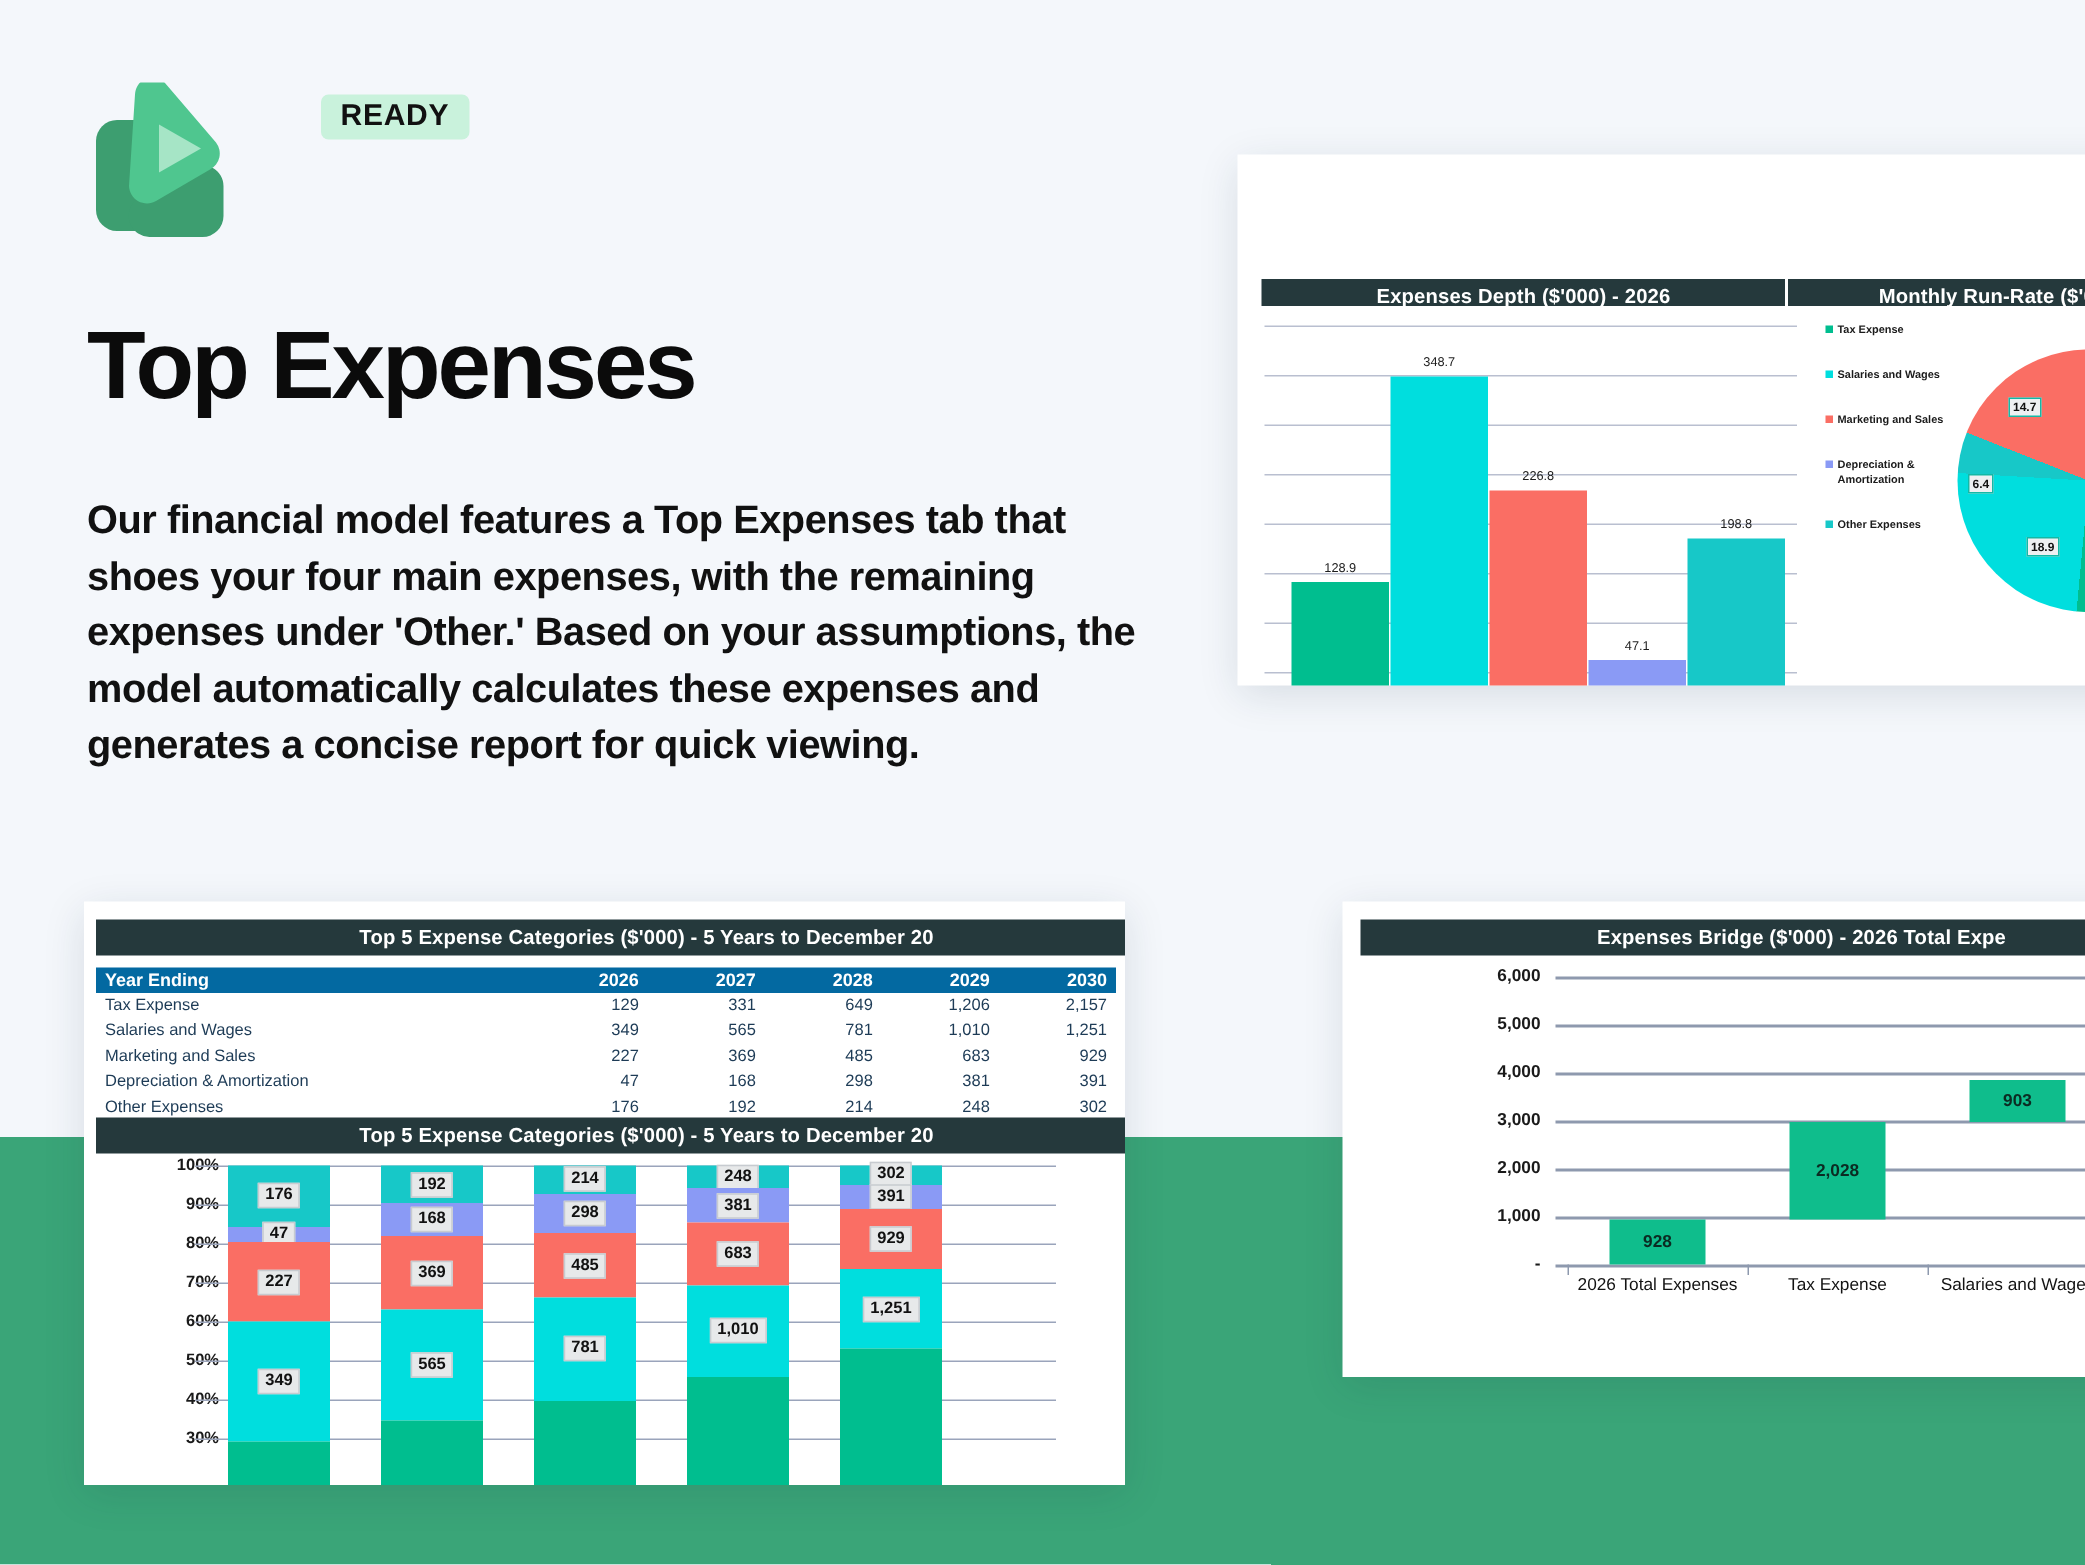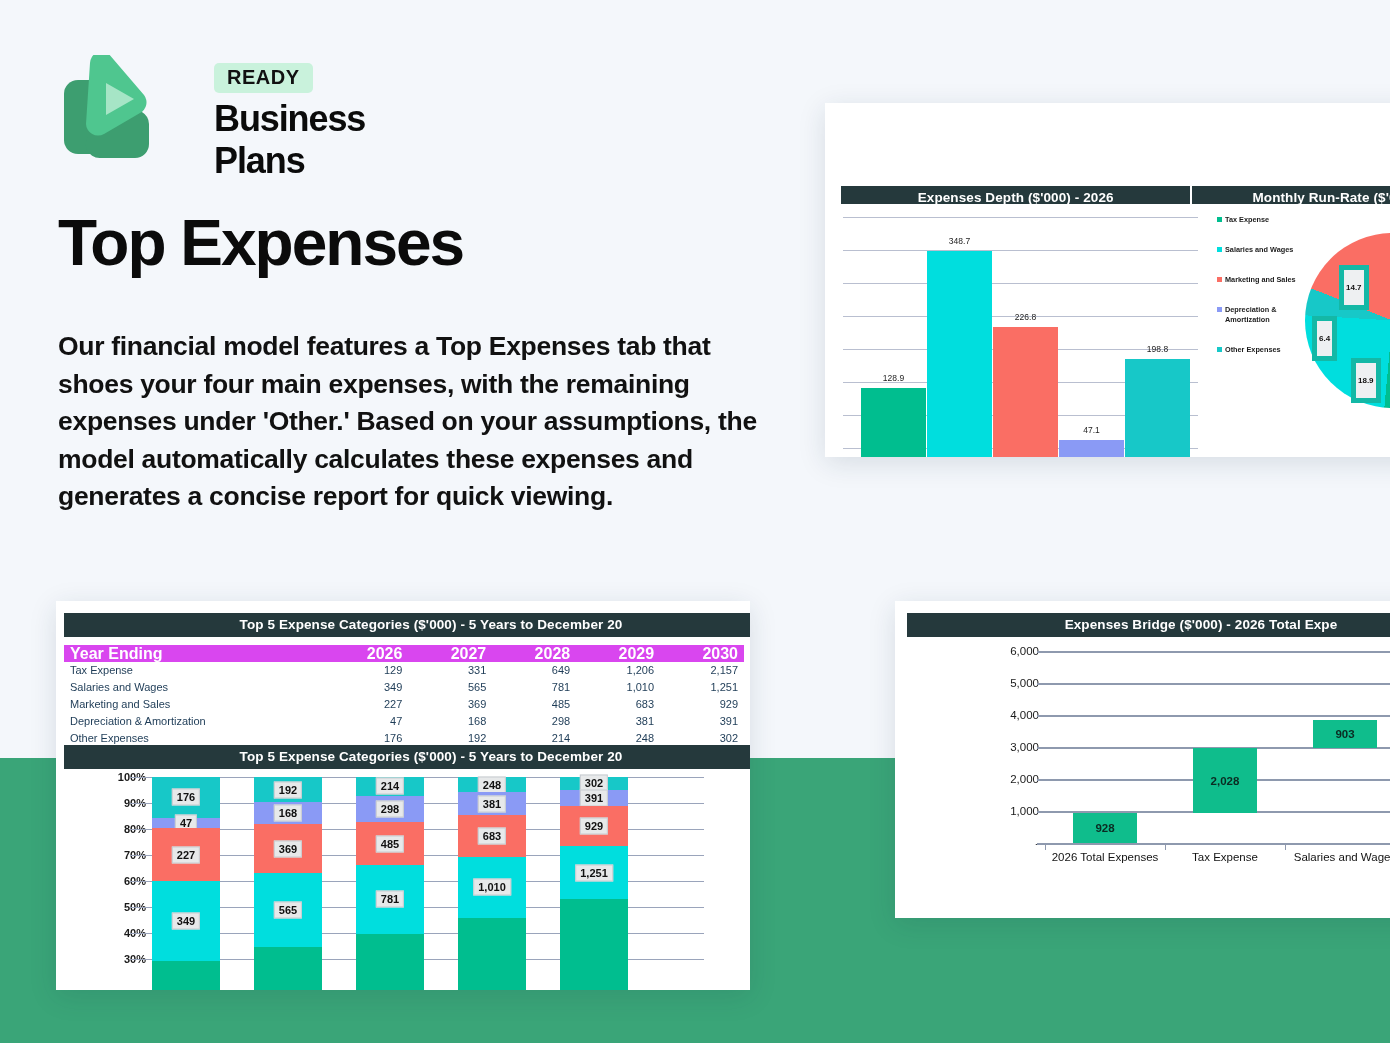--- a/index.html
+++ b/index.html
@@ -71,29 +71,29 @@
     font-size:8.5px; font-weight:400; color:#1d1d1d; white-space:nowrap;
   }
   .dlegend { position:absolute; left:392px; top:112px; width:100px; font-size:7.3px; font-weight:700; color:#1b1b1b; line-height:9.5px; }
   .dlegend div { display:flex; align-items:flex-start; gap:3px; margin-bottom:20.5px; }
   .dlegend em { width:5px; height:5px; flex:0 0 5px; margin-top:2px; display:block; font-style:normal; }
 
   .pie-wrap { position:absolute; left:480px; top:130px; width:175px; height:175px; }
   .pie { width:100%; height:100%; border-radius:50%; }
   .pie-lbl {
     position:absolute; font-size:8px; font-weight:700; color:#111;
-    background:#eef0f2; border:5px solid #14b8a6; padding:12px 2px; line-height:11px;
+    background:#eef0f2; border:1px solid #14b8a6; padding:0 2px; line-height:11px;
   }
 
   
   #card-table { left:56px; top:601px; width:694px; height:389px; }
   .tbl { position:absolute; left:8px; top:44px; width:730px; font-size:11px; color:#1d3b56; }
   .tbl table { border-collapse:collapse; width:680px; }
   .tbl th, .tbl td { padding:1px 6px; line-height:15px; font-weight:400; }
-  .tbl thead th { background:#d946ef; color:#fff; font-weight:700; font-size:16px; text-align:right; }
+  .tbl thead th { background:#0369a1; color:#fff; font-weight:700; font-size:12px; text-align:right; }
   .tbl thead th:first-child { text-align:left; }
   .tbl td { text-align:right; }
   .tbl td:first-child { text-align:left; }
   .tbl tr.total td { background:#00dede; color:#0a2e44; font-weight:700; }
   .tbl tr.total td:first-child { padding-left:14px; }
 
   
   .stack-title { position:absolute; left:8px; top:144px; right:-48px; }
   .stack-plot { position:absolute; left:96px; top:176px; width:530px; height:214px; }
   .axis-y { position:absolute; left:-56px; top:0; width:50px; height:190px; }
@@ -106,21 +106,21 @@
     position:absolute; left:50%; top:50%; transform:translate(-50%,-50%);
     font-size:11px; font-weight:700; color:#111; background:#e7e9ea;
     border:1px solid #c7cbd0; padding:0 4px; line-height:15px; white-space:nowrap;
   }
 
   
   #card-bridge { left:895px; top:601px; width:560px; height:317px; }
   .wf-title { position:absolute; left:12px; top:12px; right:-40px; }
   .wf-plot { position:absolute; left:150px; top:50px; width:480px; height:232px; }
   .wf-axis { position:absolute; left:-96px; top:0; width:90px; height:192px; }
-  .wf-axis div { position:absolute; right:0; font-size:11.5px; font-weight:400; color:#1a1a1a; transform:translateY(-50%); }
+  .wf-axis div { position:absolute; right:12px; font-size:11.5px; font-weight:700; color:#1a1a1a; transform:translateY(-50%); }
   .wf-grid i { position:absolute; left:-8px; right:-10px; height:1.6px; background:#8e99ae; }
   .wf-bars { position:absolute; left:0; top:0; right:0; height:192px; }
   .wf-bars .wb { position:absolute; background:#0fbd8c; }
   .wf-bars .wb b { position:absolute; left:50%; top:50%; transform:translate(-50%,-50%); font-size:11.5px; font-weight:700; color:#0b2b22; }
   .wf-cats { position:absolute; left:0; top:200px; right:0; height:20px; }
   .wf-cats div { position:absolute; font-size:11.5px; font-weight:400; color:#131313; transform:translateX(-50%); white-space:nowrap; }
   .wf-ticks i { position:absolute; top:192px; width:1.4px; height:7px; background:#8e99ae; }
 </style>
 </head>
 <body>
@@ -131,21 +131,20 @@
 
   <div class="logo-wrap">
     <svg class="logo-mark" viewBox="0 0 96 103">
       <path d="M22 25 h22 a14 14 0 0 1 14 14 v46 a14 14 0 0 1 -14 14 h-22 a14 14 0 0 1 -14 -14 v-46 a14 14 0 0 1 14 -14z" fill="#3d9e70"></path>
       <path d="M44 103 a14 14 0 0 1 -10 -24 l38 -22 a14 14 0 0 1 21 12 v20 a14 14 0 0 1 -14 14z" fill="#3d9e70"></path>
       <path d="M34 8 a12 12 0 0 1 18 -10 l36 42 a12 12 0 0 1 -4 18 l-36 21 a12 12 0 0 1 -18 -10z" fill="#4fc68f"></path>
       <path d="M50 60 l0 -32 l28 16z" fill="#a6e5c6"></path>
     </svg>
     <div class="logo-text">
       <div class="badge">READY</div>
-      <div class="brand">Business Plans</div>
     </div>
   </div>
 
   <div class="headline">Top Expenses</div>
   <div class="body-copy">Our financial model features a Top Expenses tab that shoes your four main expenses, with the remaining expenses under 'Other.' Based on your assumptions, the model automatically calculates these expenses and generates a concise report for quick viewing.</div>
 
   <div class="card" id="card-depth">
     <div class="titles">
       <div class="xl-title t-depth">Expenses Depth ($'000) - 2026</div>
       <div class="xl-title t-run">Monthly Run-Rate ($'000) -</div>

